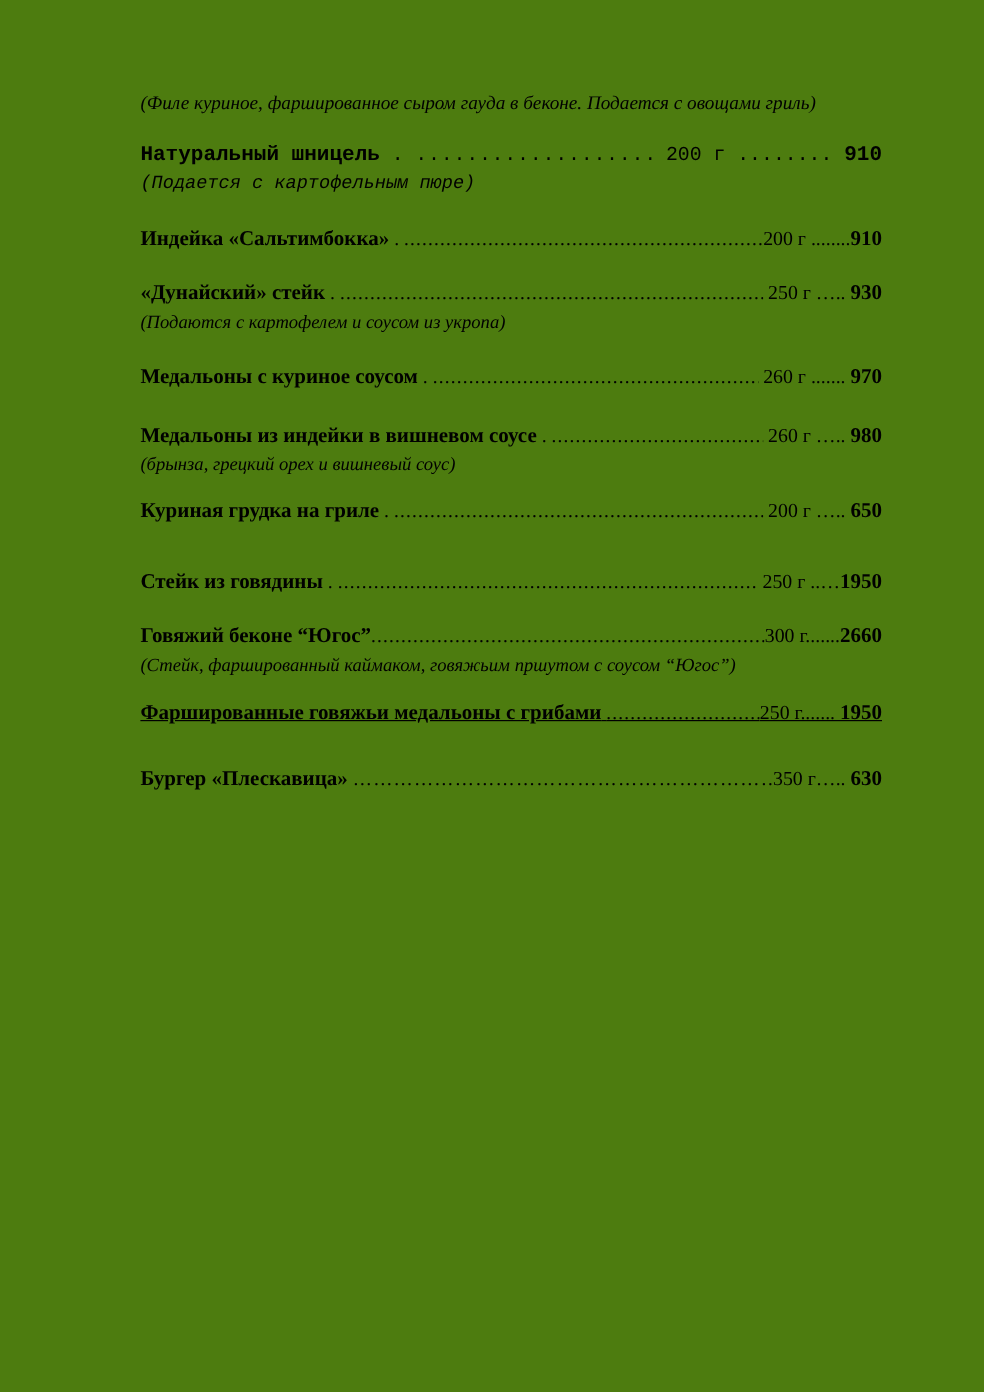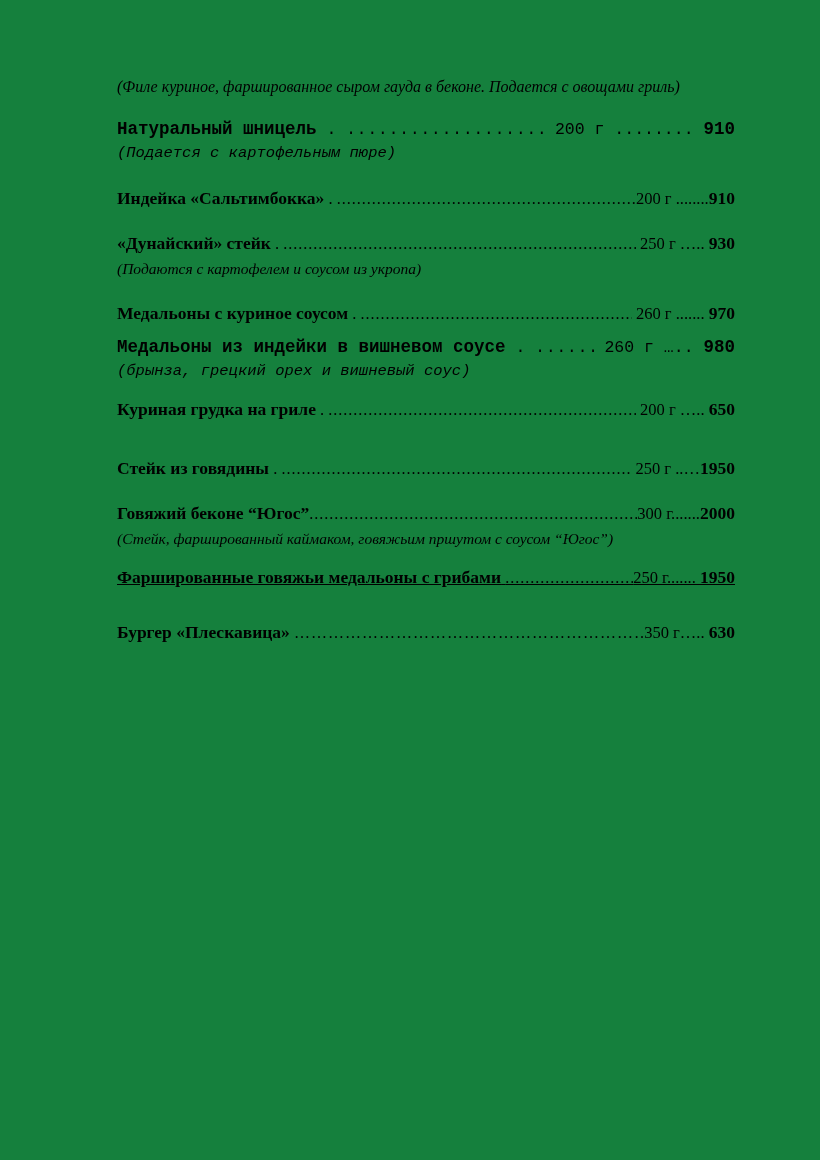--- a/index.html
+++ b/index.html
@@ -5,42 +5,42 @@
   html, body {
     margin: 0;
     padding: 0;
     background: #e8e8e8;
   }
   .page {
     position: relative;
     width: 820px;
     height: 1160px;
     margin: 0 auto;
-    background: #15803d;
+    background: #4d7c0f;
     color: #000000;
     font-family: "Liberation Serif", "DejaVu Serif", serif;
     overflow: hidden;
     box-sizing: border-box;
     padding: 76px 85px 0 117px;
   }
   .intro-note {
     font-style: italic;
     font-size: 16px;
     line-height: 21px;
     white-space: nowrap;
   }
   .menu-list {
     display: block;
   }
   .menu-item {
     margin-top: 24px;
   }
   
   .item-0 { margin-top: 22px; font-family: Liberation Mono, monospace; }
-  .item-4 { margin-top: 13px; font-family: Liberation Mono, monospace; }
+  .item-4 { margin-top: 28px; }
   .item-5 { margin-top: 17px; }
   .item-6 { margin-top: 38px; }
   .item-8 { margin-top: 18px; text-decoration: underline; }
   .item-9 { margin-top: 34px; }
 
   .item-row {
     display: flex;
     align-items: baseline;
     width: 100%;
   }
@@ -164,21 +164,21 @@
       <span class="item-price">1950</span>
     </div>
   </div>
 
   <div class="menu-item item-7">
     <div class="item-row">
       <span class="item-name">Говяжий беконе “Югос”</span>
       <span class="item-sep"></span>
       <span class="dot-leader">....................................................................................................................................................................................................................................</span>
       <span class="item-tail">300 г.......</span>
-      <span class="item-price">2000</span>
+      <span class="item-price">2660</span>
     </div>
     <div class="item-note">(Стейк, фаршированный каймаком, говяжьим пршутом с соусом “Югос”)</div>
   </div>
 
   <div class="menu-item item-8">
     <div class="item-row">
       <span class="item-name">Фаршированные говяжьи медальоны с грибами</span>
       <span class="item-sep"> </span>
       <span class="dot-leader">....................................................................................................................................................................................................................................</span>
       <span class="item-tail">250 г....... </span>

